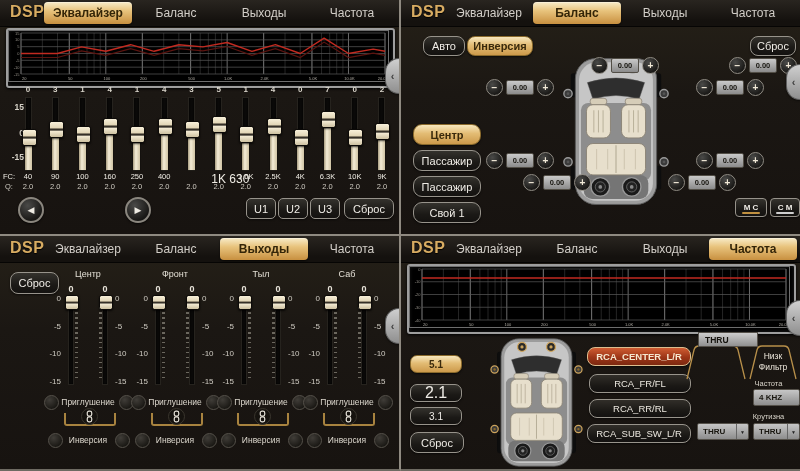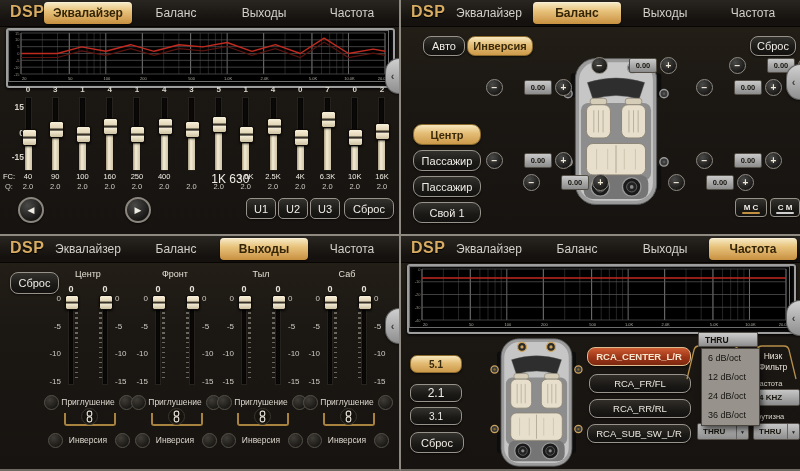--- a/index.html
+++ b/index.html
@@ -21,21 +21,21 @@
   .gold{background:linear-gradient(180deg,#f7e7bd 0%,#e3bc74 45%,#cd9a4b 100%);border:1px solid #8a6a2c;color:#3a2a0c;font-weight:bold;}
   .silverb{position:absolute;background:linear-gradient(180deg,#ececec,#bdbdbd 55%,#a2a2a2);border:1px solid #6e6e6e;border-radius:4px;color:#1f1f1f;font-weight:bold;font-size:13px;display:flex;align-items:center;justify-content:center;margin-top:44px;}
   .circb{position:absolute;width:22px;height:22px;border-radius:50%;background:radial-gradient(circle at 35% 30%,#4a4a48,#181715 72%);border:2px solid #8a867e;color:#efece4;font-size:9px;display:flex;align-items:center;justify-content:center;box-shadow:0 1px 2px rgba(0,0,0,.7);}
   .lab{position:absolute;color:#d6d2c8;}
   .track{position:absolute;width:5px;background:#0a0908;box-shadow:inset 0 0 2px #000,0 0 0 1px #26231e;}
   .fill{position:absolute;width:7px;background:linear-gradient(90deg,#a99d80,#f4ecd6 40%,#cfc3a4);box-shadow:0 0 1px #000;}
   .knob{position:absolute;width:13px;height:15px;border-radius:2.5px;border:1px solid #0c0a08;background:linear-gradient(180deg,#f7efd9 0%,#e3d7b8 38%,#4a4337 47%,#1e1b16 53%,#f2e9d2 62%,#cdc1a1 100%);box-shadow:0 1px 2px rgba(0,0,0,.7);}
   .ticks{position:absolute;width:3px;background:repeating-linear-gradient(180deg,#6b675e 0 1.5px,transparent 1.5px 5px);}
   .stepper{position:absolute;display:flex;gap:3px;align-items:center;}
   .scirc{width:15px;height:15px;border-radius:50%;background:radial-gradient(circle at 35% 30%,#4a4a48,#1b1a18 70%);border:1px solid #8f8b83;color:#f2ead8;font-size:10px;font-weight:bold;display:flex;align-items:center;justify-content:center;line-height:1;}
-  .vbox{width:26px;height:13px;background:linear-gradient(#c9c9c9,#8b8b8b);border:1px solid #524e46;border-radius:2px;color:#17150f;font-size:7.5px;font-weight:bold;display:flex;align-items:center;justify-content:center;margin-left:18px;}
+  .vbox{width:26px;height:13px;background:linear-gradient(#c9c9c9,#8b8b8b);border:1px solid #524e46;border-radius:2px;color:#17150f;font-size:7.5px;font-weight:bold;display:flex;align-items:center;justify-content:center;}
   .tog{position:absolute;width:13px;height:13px;border-radius:50%;background:radial-gradient(circle at 35% 30%,#403d38,#191713 75%);border:1px solid #55514a;}
   .brk{position:absolute;height:11px;border-left:2px solid #a8833f;border-right:2px solid #a8833f;border-bottom:2px solid #a8833f;border-radius:0 0 3px 3px;}
   .lnkc{position:absolute;width:15px;height:15px;border-radius:50%;background:#16130f;border:1px solid #3a362e;display:flex;align-items:center;justify-content:center;}
   .handle{position:absolute;right:0;width:13px;height:34px;border-radius:17px 0 0 17px;background:linear-gradient(180deg,#cfcfcf,#8f8f8f);border:1px solid #5f5f5f;border-right:none;display:flex;align-items:center;justify-content:center;color:#3f3f3f;font-size:11px;font-weight:bold;box-shadow:0 1px 2px rgba(0,0,0,.5);}
   .gsel{position:absolute;background:linear-gradient(#c6c6c6,#8d8d8d);border:1px solid #55514a;border-radius:2px;color:#18160f;font-size:8px;font-weight:bold;display:flex;align-items:center;z-index:2;}
   .gsel .tx{flex:1;padding-left:5px;}
   .gsel .ar{width:11px;align-self:stretch;border-left:1px solid #666;display:flex;align-items:center;justify-content:center;font-size:5px;color:#222;}
   .flabel{position:absolute;font-size:7.5px;color:#d8d4ca;text-align:center;z-index:1;}
   .ddhead{position:absolute;background:linear-gradient(#cdcdcd,#909090);border:1px solid #55514a;color:#15130e;font-size:8.5px;font-weight:bold;display:flex;align-items:center;padding-left:6px;z-index:6;box-sizing:border-box;}
   .ddlist{position:absolute;background:#97938c;border:1px solid #4a463e;box-shadow:2px 3px 6px rgba(0,0,0,.65);z-index:6;}
@@ -220,21 +220,21 @@
         <div class="track" style="left: 352.26px; top: 98px; height: 72px;"></div>
         <div class="fill" style="left: 351.26px; top: 143px; height: 27px;"></div>
         <div class="knob" style="left: 348.26px; top: 128.5px;"></div>
         <div class="lab" style="left: 343.76px; top: 172px; width: 22px; text-align: center; font-size: 7.5px; color: rgb(239, 236, 228);">10K</div>
         <div class="lab" style="left: 343.76px; top: 182px; width: 22px; text-align: center; font-size: 7.5px; color: rgb(207, 203, 194);">2.0</div>
         <div class="lab" style="left: 370.99px; top: 85px; width: 22px; text-align: center; font-size: 8px; font-weight: bold; color: rgb(217, 213, 203);">2</div>
         <div style="position: absolute; left: 374.99px; top: 96px; width: 14px; height: 76px;"></div>
         <div class="track" style="left: 379.49px; top: 98px; height: 72px;"></div>
         <div class="fill" style="left: 378.49px; top: 137.86px; height: 32.14px;"></div>
         <div class="knob" style="left: 375.49px; top: 123.36px;"></div>
-        <div class="lab" style="left: 370.99px; top: 172px; width: 22px; text-align: center; font-size: 7.5px; color: rgb(239, 236, 228);">16K</div>
+        <div class="lab" style="left: 370.99px; top: 172px; width: 22px; text-align: center; font-size: 7.5px; color: rgb(239, 236, 228);">9K</div>
         <div class="lab" style="left: 370.99px; top: 182px; width: 22px; text-align: center; font-size: 7.5px; color: rgb(207, 203, 194);">2.0</div>
       </div>
     <div class="circb" style="left:18px;top:197px;">
         <span>◀</span>
       </div>
     <div class="silverb" style="left:45px;top:198px;width:73px;height:20px;">Рок</div>
     <div class="circb" style="left:125px;top:197px;">
         <span>▶</span>
       </div>
 
@@ -570,21 +570,21 @@
           <line x1="13" y1="41.25" x2="377" y2="41.25" stroke="#5a5a5a" stroke-width="0.7"></line>
           <text x="11.5" y="42.75" font-size="4" fill="#8f8b83" text-anchor="end">-30</text>
           <line x1="13" y1="54" x2="377" y2="54" stroke="#5a5a5a" stroke-width="0.7"></line>
           <text x="11.5" y="55.5" font-size="4" fill="#8f8b83" text-anchor="end">-40</text>
           <rect x="0.5" y="0.5" width="380" height="61" fill="none" stroke="#6e6e6e" stroke-width="1"></rect>
           <line x1="13" y1="12" x2="377" y2="12" stroke="#c22a20" stroke-width="1.4"></line>
         </svg>
     </div>
     <div id="xoModes">
         <div class="btn gold" style="left: 9px; top: 119px; width: 50px; height: 16px; border-radius: 7px; font-size: 10px;">5.1</div>
-        <div class="btn" style="left: 9px; top: 148px; width: 50px; height: 16px; border-radius: 7px; font-size: 12px;">2.1</div>
+        <div class="btn" style="left: 9px; top: 148px; width: 50px; height: 16px; border-radius: 7px; font-size: 16px;">2.1</div>
         <div class="btn" style="left: 9px; top: 171px; width: 50px; height: 16px; border-radius: 7px; font-size: 10px;">3.1</div>
       </div>
     <div class="btn" style="left:9px;top:196px;width:52px;height:19px;border-radius:8px;">Сброс</div>
     <svg id="xoCar" style="position:absolute;left:83px;top:98px;" width="105" height="137" viewBox="0 0 130 170">
         <rect x="16" y="22" width="9" height="26" rx="3" fill="#0d0d0d"></rect>
         <rect x="105" y="22" width="9" height="26" rx="3" fill="#0d0d0d"></rect>
         <rect x="16" y="122" width="9" height="26" rx="3" fill="#0d0d0d"></rect>
         <rect x="105" y="122" width="9" height="26" rx="3" fill="#0d0d0d"></rect>
         <rect x="21" y="6" width="88" height="158" rx="22" fill="#9c9c9c" stroke="#5a5a5a" stroke-width="1"></rect>
         <rect x="25" y="10" width="80" height="150" rx="19" fill="#c6c6c6"></rect>
@@ -647,24 +647,18 @@
     <div class="flabel" style="left:338px;top:176px;width:59px;">Крутизна</div>
     <div class="gsel" style="left:296px;top:187px;width:50px;height:15px;">
         <span class="tx">THRU</span>
         <span class="ar">▼</span>
       </div>
     <div class="gsel" style="left:352px;top:187px;width:45px;height:15px;">
         <span class="tx">THRU</span>
         <span class="ar">▼</span>
       </div>
     <div class="ddhead" style="left:297px;top:96px;width:60px;height:15px;">THRU</div>
-    <div class="ddlist" id="ddList" style="left:300px;top:112px;width:57px;">
-        <div class="dditem">6 dB/oct</div>
-        <div class="dditem">12 dB/oct</div>
-        <div class="dditem">24 dB/oct</div>
-        <div class="dditem">36 dB/oct</div>
-      </div>
     <div class="handle" style="top:64px;">
         <span>‹</span>
       </div>
   </section>
 
 </div>
 
 </body></html>

